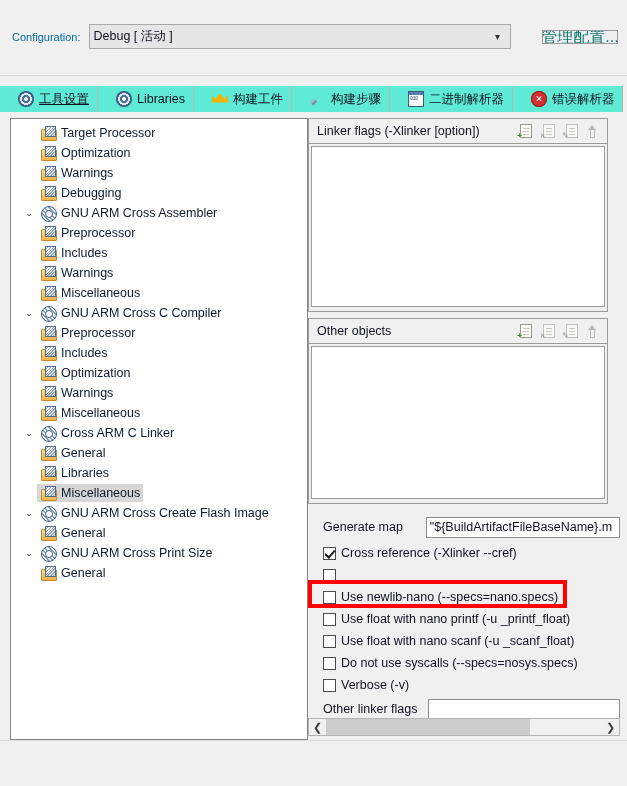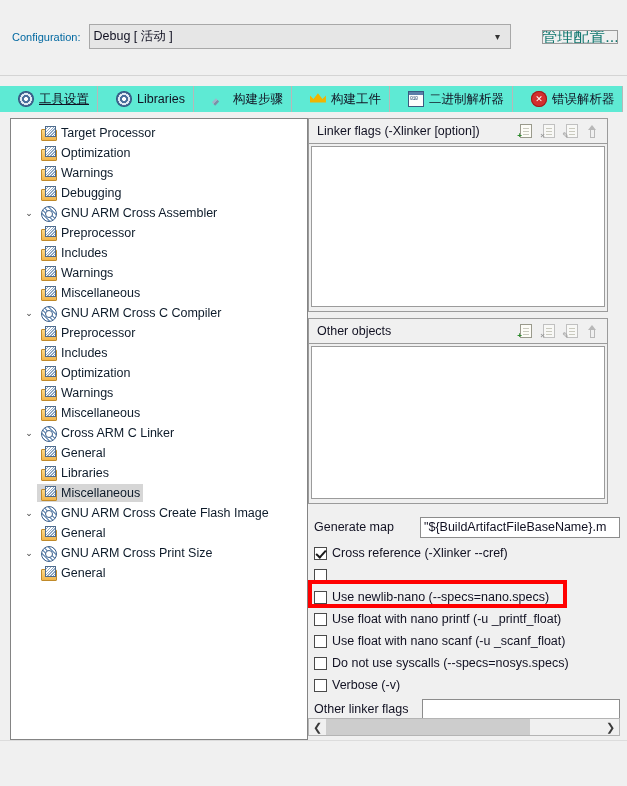--- a/index.html
+++ b/index.html
@@ -142,21 +142,21 @@
     width:0; height:0; border-left:4px solid transparent; border-right:4px solid transparent;
     border-bottom:5px solid #b8b8b8;
   }
   .tb-ic.up-ic:before {
     content:''; position:absolute; left:6px; top:6px; width:3px; height:8px;
     border:1px solid #b8b8b8; border-top:none;
   }
   .list-area { background: #ffffff; border: 1px solid #9b9b9b; margin: 2px; height: calc(100% - 31px); }
 
   .opts { position: absolute; left: 0; width: 312px; font-size: 12.5px; color: #111122; }
-  .opt-row { display: flex; align-items: center; height: 22px; padding-left: 6px; white-space: nowrap; }
+  .opt-row { display: flex; align-items: center; height: 22px; padding-left: 6px; white-space: nowrap; margin-left: 9px; }
   .cb {
     width: 13px; height: 13px; flex: 0 0 13px; margin-right: 5px;
     background: #ffffff; border: 1px solid #4a4a4a; position: relative;
   }
   .cb.checked:after {
     content:''; position: absolute; left: 3px; top: 0px; width: 4px; height: 8px;
     border: solid #1a1a1a; border-width: 0 2px 2px 0; transform: rotate(42deg);
   }
   .field-label { white-space: nowrap; }
   .text-field {
@@ -201,26 +201,26 @@
   <div class="tabstrip">
     <div class="tab active">
       <span class="tab-icon ic-gear"></span>
       <span class="tab-label">工具设置</span>
     </div>
     <div class="tab">
       <span class="tab-icon ic-gear"></span>
       <span class="tab-label">Libraries</span>
     </div>
     <div class="tab">
+      <span class="tab-icon ic-crown"></span>
+      <span class="tab-label">构建工件</span>
+    </div>
+    <div class="tab">
       <span class="tab-icon ic-hammer"></span>
       <span class="tab-label">构建步骤</span>
-    </div>
-    <div class="tab">
-      <span class="tab-icon ic-crown"></span>
-      <span class="tab-label">构建工件</span>
     </div>
     <div class="tab">
       <span class="tab-icon ic-binary"></span>
       <span class="tab-label">二进制解析器</span>
     </div>
     <div class="tab">
       <span class="tab-icon ic-error"></span>
       <span class="tab-label">错误解析器</span>
     </div>
   </div>

